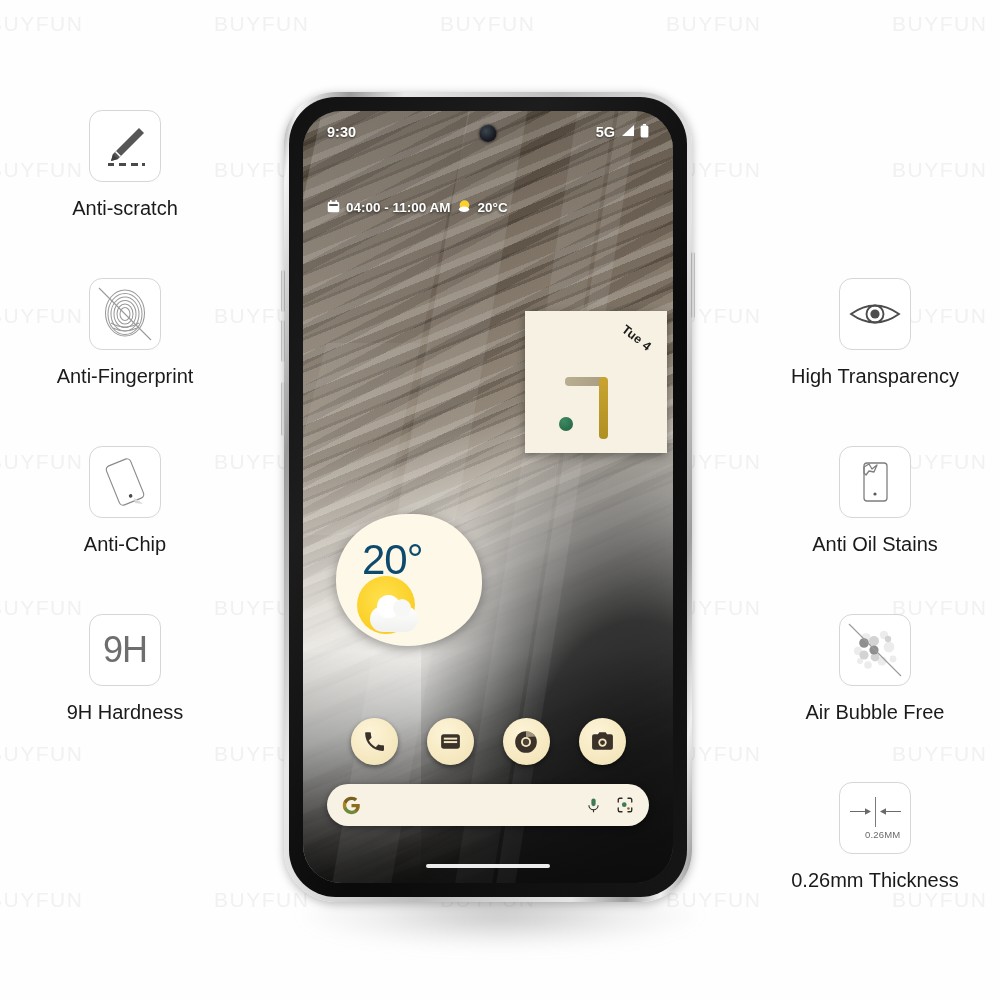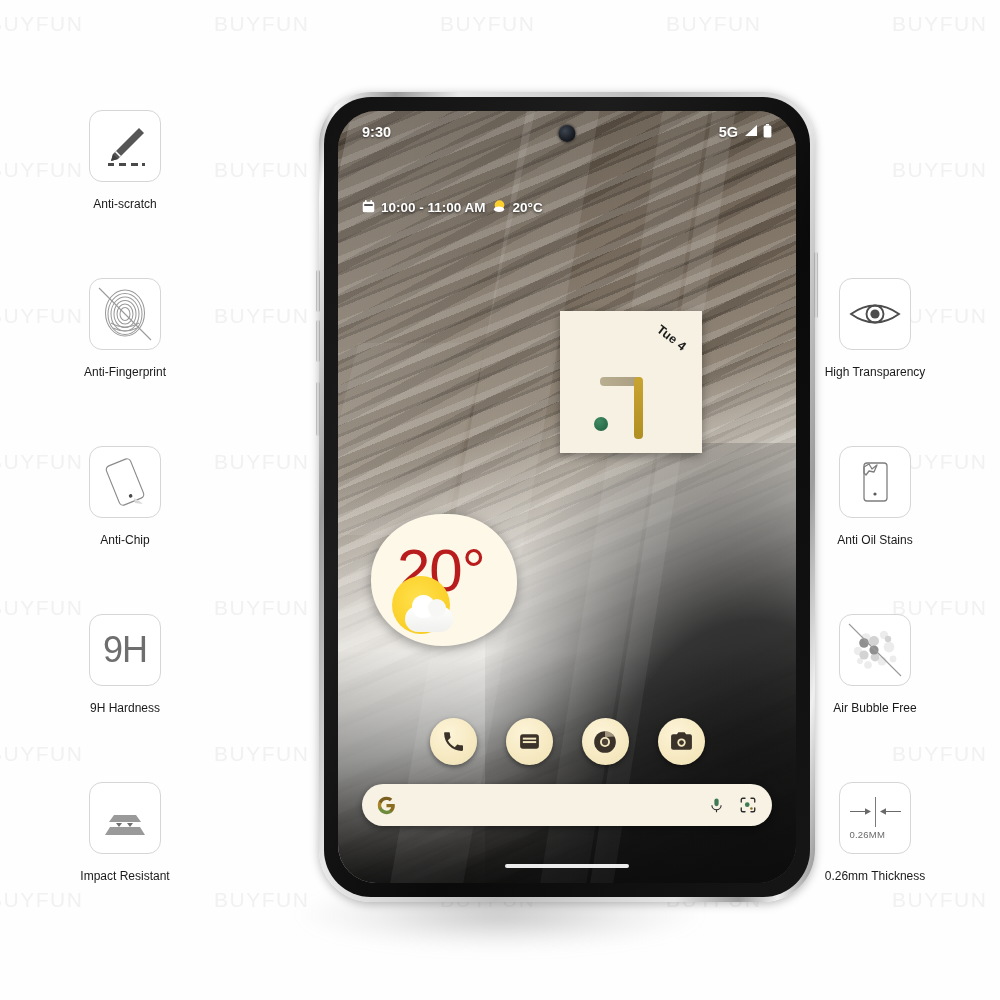--- a/index.html
+++ b/index.html
@@ -42,45 +42,44 @@
     width:72px; height:72px;
     border:1px solid #d6d6d6;
     border-radius:13px;
     background:#fff;
     display:flex; align-items:center; justify-content:center;
     position:relative;
     overflow:hidden;
   }
   .flabel {
     margin-top:15px;
-    font-size:12px;
+    font-size:20px;
     color:#1a1a1a;
     white-space:nowrap;
     text-align:center;
   }
 
   
   .nineH {
     font-size:36px; font-weight:400; color:#6e6e6e;
     font-family:"Liberation Sans", sans-serif;
     letter-spacing:-1px;
   }
   
-  .thick-wrap { display:flex; flex-direction:column; align-items:flex-start; gap:2px; }
+  .thick-wrap { display:flex; flex-direction:column; align-items:flex-end; gap:2px; }
   .thick-row { display:flex; align-items:center; height:30px; }
   .thick-line { width:1px; height:30px; background:#7a7a7a; margin:0 4px; }
   .thick-txt { font-size:9.5px; color:#6a6a6a; letter-spacing:.2px; }
 
   
   #phone {
     position:absolute;
     left:284px; top:92px;
-    width:496px; height:810px;
+    width:408px; height:810px;
     z-index:8;
-    margin-left:35px;
   }
   #phone-shadow {
     position:absolute; left:300px; top:880px; width:400px; height:70px;
     background:radial-gradient(ellipse at center, rgba(120,120,120,.40) 0%, rgba(150,150,150,.14) 45%, rgba(255,255,255,0) 72%);
     filter:blur(7px);
     z-index:6;
   }
   
   #frame {
     position:absolute; inset:0;
@@ -206,22 +205,22 @@
   #weather-widget {
     position:absolute; left:33px; top:403px;
     width:146px; height:132px; z-index:4;
     background:#fdf8e8;
     border-radius:50% 48% 52% 50% / 50% 52% 48% 50%;
     filter:drop-shadow(0 3px 6px rgba(0,0,0,.35));
     overflow:hidden;
   }
   #weather-temp {
     position:absolute; left:26px; top:22px;
-    font-size:60px; font-weight:400; letter-spacing:-1px;
-    color:#b91c1c;
+    font-size:42px; font-weight:400; letter-spacing:-1px;
+    color:#0c4a6e;
     font-family:"Liberation Sans", sans-serif;
   }
   #sun {
     position:absolute; left:21px; top:62px;
     width:58px; height:58px; border-radius:50%;
     background:radial-gradient(circle at 45% 40%, #ffe14e 0%, #fcd32e 55%, #f2c419 100%);
   }
   #cloud {
     position:absolute; left:34px; top:92px;
     width:48px; height:26px; border-radius:16px;
@@ -373,21 +372,21 @@
       <div id="glance">
         <div id="glance-sub">
           <span>
             <svg width="13" height="13" viewBox="0 0 14 14">
               <rect x="0.8" y="2" width="12.4" height="11.2" rx="2" fill="#fff"></rect>
               <rect x="2.4" y="4.6" width="9.2" height="1.6" fill="#1c1c1c"></rect>
               <rect x="3.2" y="0" width="1.8" height="3" rx=".9" fill="#fff"></rect>
               <rect x="9" y="0" width="1.8" height="3" rx=".9" fill="#fff"></rect>
             </svg>
           </span>
-          <span>10:00 - 11:00 AM</span>
+          <span>04:00 - 11:00 AM</span>
           <span>
             <svg width="15" height="14" viewBox="0 0 16 15">
               <circle cx="8" cy="6.5" r="5.2" fill="#fcd02c"></circle>
               <ellipse cx="7.5" cy="11" rx="5.5" ry="3" fill="#ffffff"></ellipse>
             </svg>
           </span>
           <span>20°C</span>
         </div>
       </div>
 
@@ -525,31 +524,20 @@
     <div class="flabel">Anti-Fingerprint</div>
   </div>
 
   <div class="feature" style="top:614px">
     <div class="ficon">
       <span class="nineH">9H</span>
     </div>
     <div class="flabel">9H Hardness</div>
   </div>
 
-  <div class="feature" style="top:782px">
-    <div class="ficon">
-      <svg width="54" height="54" viewBox="0 0 54 54">
-        <path d="M16 24 L38 24 L43 31 L11 31 Z" fill="#9a9a9a"></path>
-        <path d="M12 36 L42 36 L47 44 L7 44 Z" fill="#9a9a9a"></path>
-        <path d="M18 32 L24 32 L21 36 Z" fill="#6e6e6e"></path>
-        <path d="M29 32 L35 32 L32 36 Z" fill="#6e6e6e"></path>
-      </svg>
-    </div>
-    <div class="flabel">Impact Resistant</div>
-  </div>
 </div>
 
 <div class="col" id="col-right">
 
 
   <div class="feature" style="top:446px">
     <div class="ficon">
       <svg width="50" height="50" viewBox="0 0 50 50">
         <rect x="14" y="6" width="23" height="38" rx="3" fill="none" stroke="#7e7e7e" stroke-width="1.3"></rect>
         <path d="M14 10 L19 7 L22 12 L27 8 L24 15 L19 14 L16 18 L14 16 Z" fill="none" stroke="#7e7e7e" stroke-width="1.3" stroke-linejoin="round"></path>

